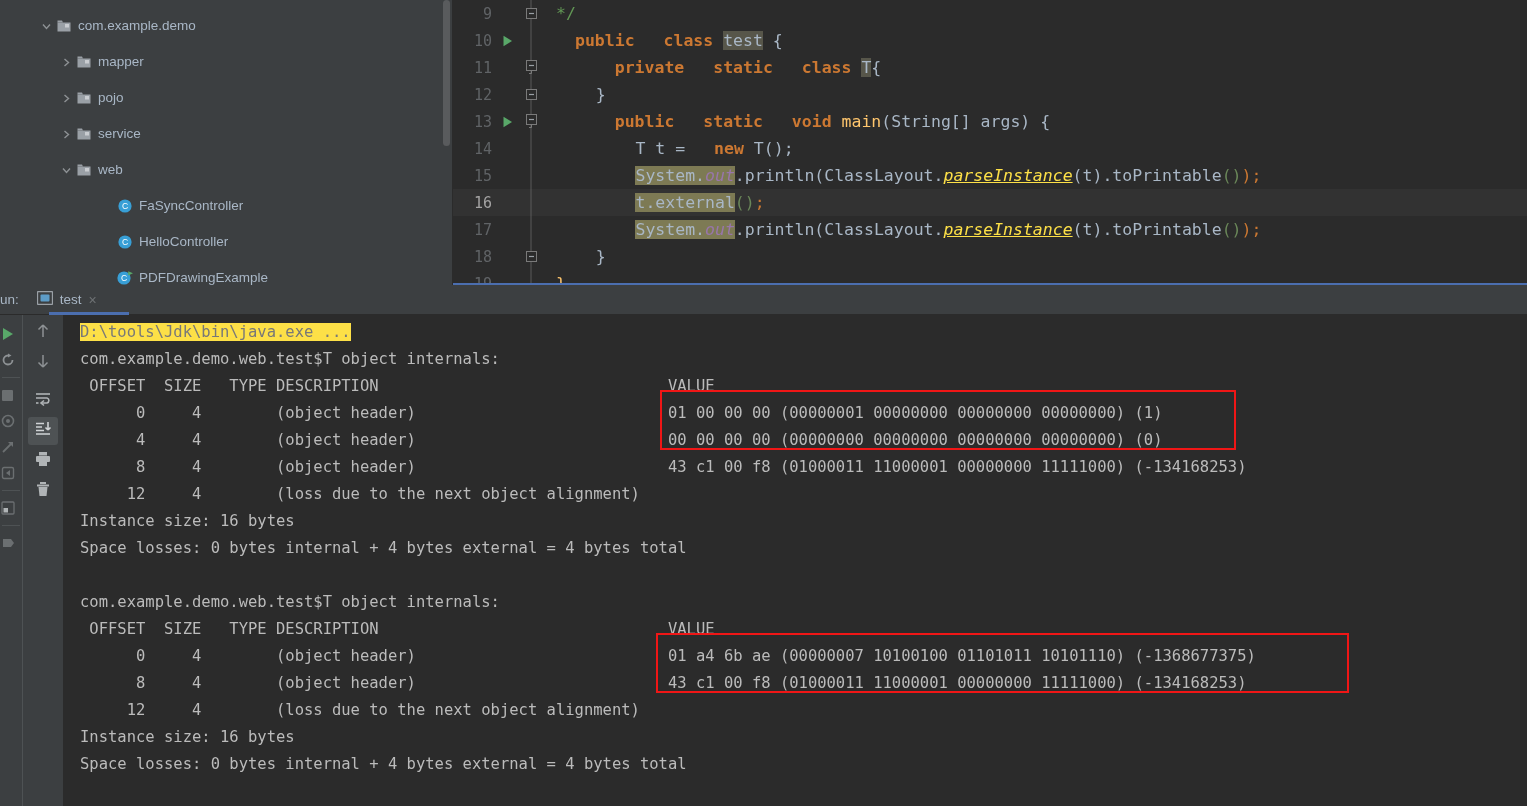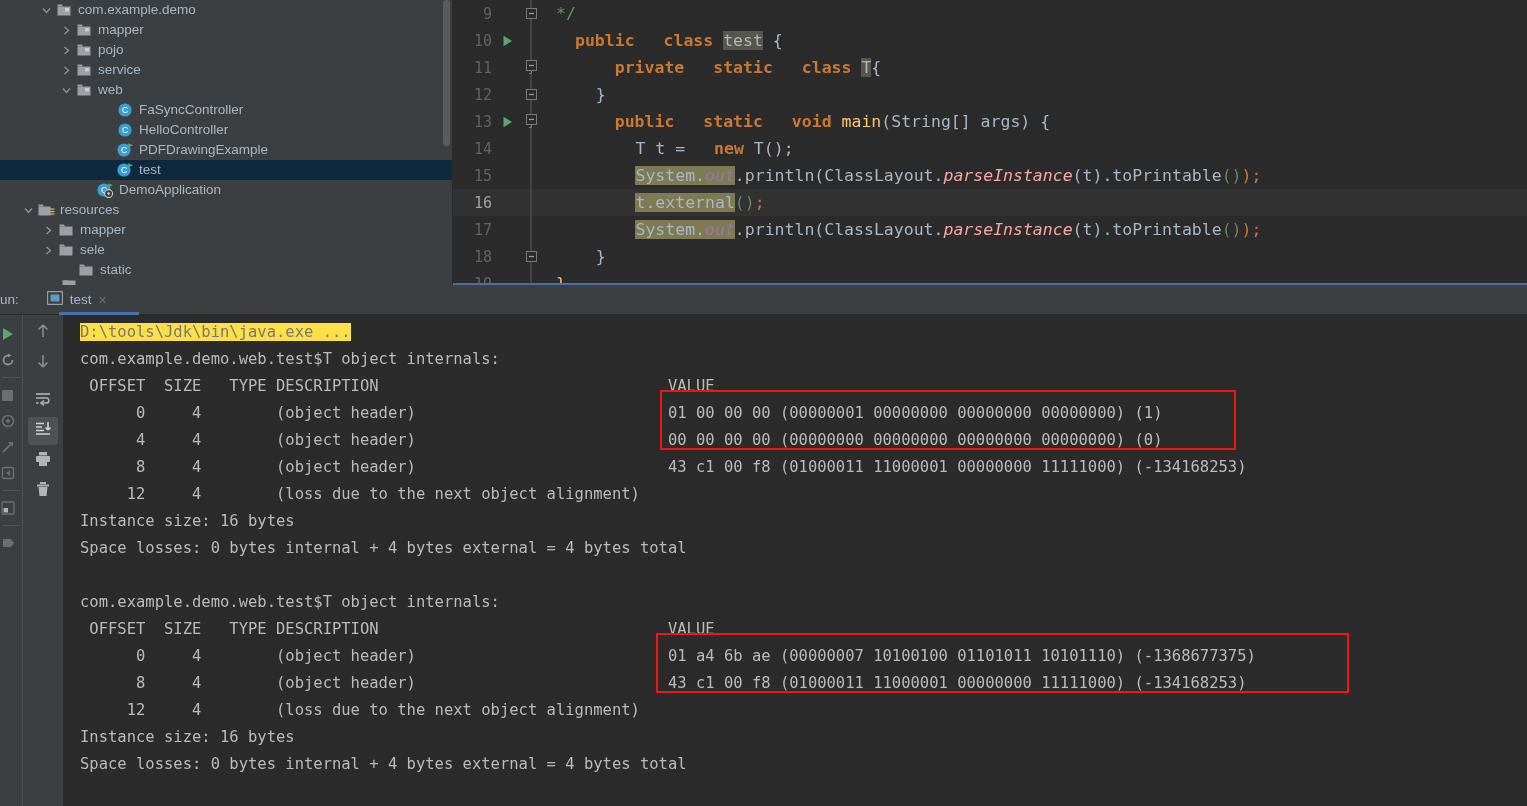--- a/index.html
+++ b/index.html
@@ -25,20 +25,21 @@
     overflow: hidden;
   }
   .tree-row {
     position: relative;
     height: 20px;
     display: flex; align-items: center;
     white-space: nowrap;
     font-size: 13.5px;
     color: #a9b7c6;
     padding-left: 0;
+    margin-top: 16px;
   }
   .tree-row.selected { background: #0d293e; }
   .tree-row .indent { display: inline-block; flex: none; }
   .arrow {
     flex: none; width: 15px; height: 20px;
     display: flex; align-items: center; justify-content: center;
     color: #8d9194;
   }
   .arrow svg { display: block; }
   .node-icon {
@@ -90,21 +91,21 @@
   .fold-line {
     position: absolute; left: 50%; top: 0; width: 1px; height: 100%;
     background: #5a5a5a; transform: translateX(-0.5px);
   }
   .code-text { padding-left: 12px; position: relative; }
   .kw-b     { color: #cc7832; font-weight: bold; margin-left: 19px; }
   .plain    { color: #a9b7c6; }
   .cmt      { color: #629755; }
   .fn       { color: #ffc66d; }
   .field-i  { color: #9876aa; font-style: italic; }
-  .static-i { color: #fca5a5; font-style: italic; }
+  .static-i { color: #fde047; font-style: italic; text-decoration: underline; }
   .punct-o  { color: #cc7832; }
   .hl-id    { background: #57564a; }
   .hl-sel   { background: #7d7a54; }
   .green-br { color: #6a8759; }
   .editor-bottom-border {
     position: absolute; left: 0; bottom: 0; width: 100%; height: 2px;
     background: #4b6eaf;
   }
 
   
@@ -113,21 +114,21 @@
     background: #3c3f41;
   }
   .run-header {
     position: relative;
     height: 30px; background: #3c3f41;
     display: flex; align-items: center;
     border-bottom: 1px solid #2b2b2b;
   }
   .run-label {
     color: #a9b7c6; font-size: 13.5px;
-    padding-left: 0px; margin-right: 20px;
+    padding-left: 0px; margin-right: 10px;
     white-space: nowrap;
   }
   .run-tab {
     position: relative;
     height: 30px; display: flex; align-items: center;
     padding: 0 10px 0 8px; gap: 7px;
   }
   .run-tab-underline {
     position: absolute; left: 20px; bottom: 0; width: 80px; height: 3px;
     background: #4b6eaf;

